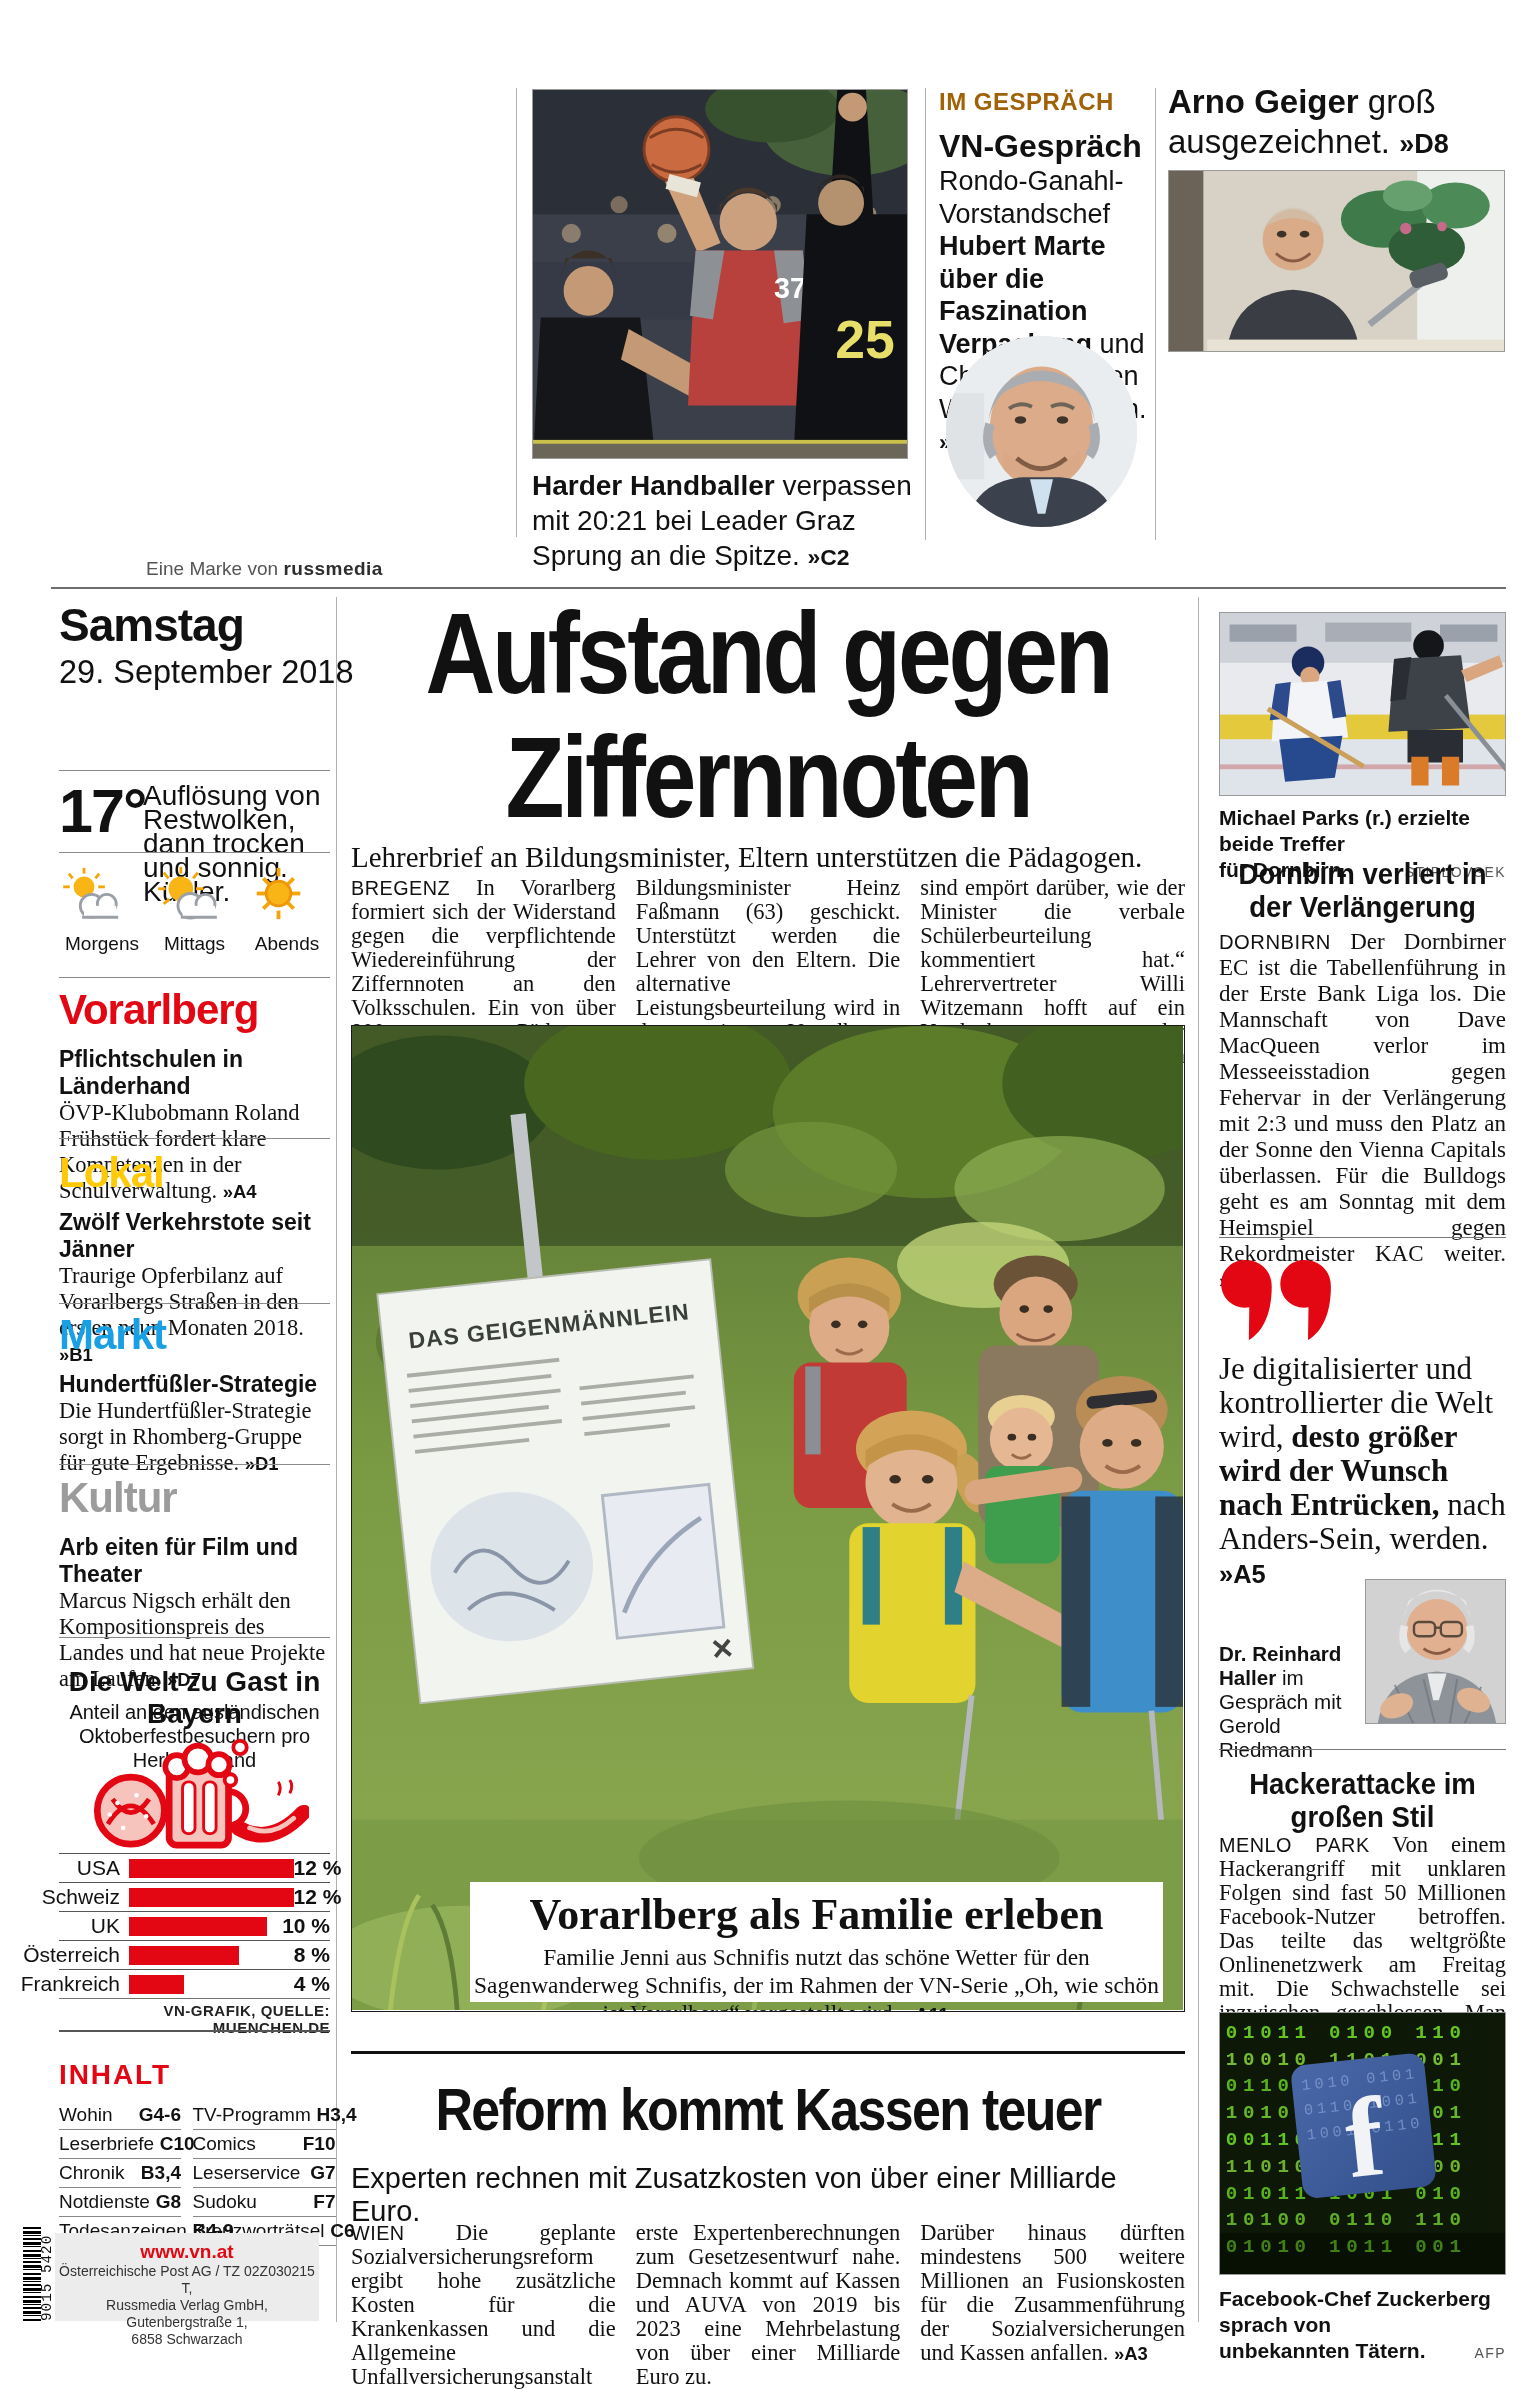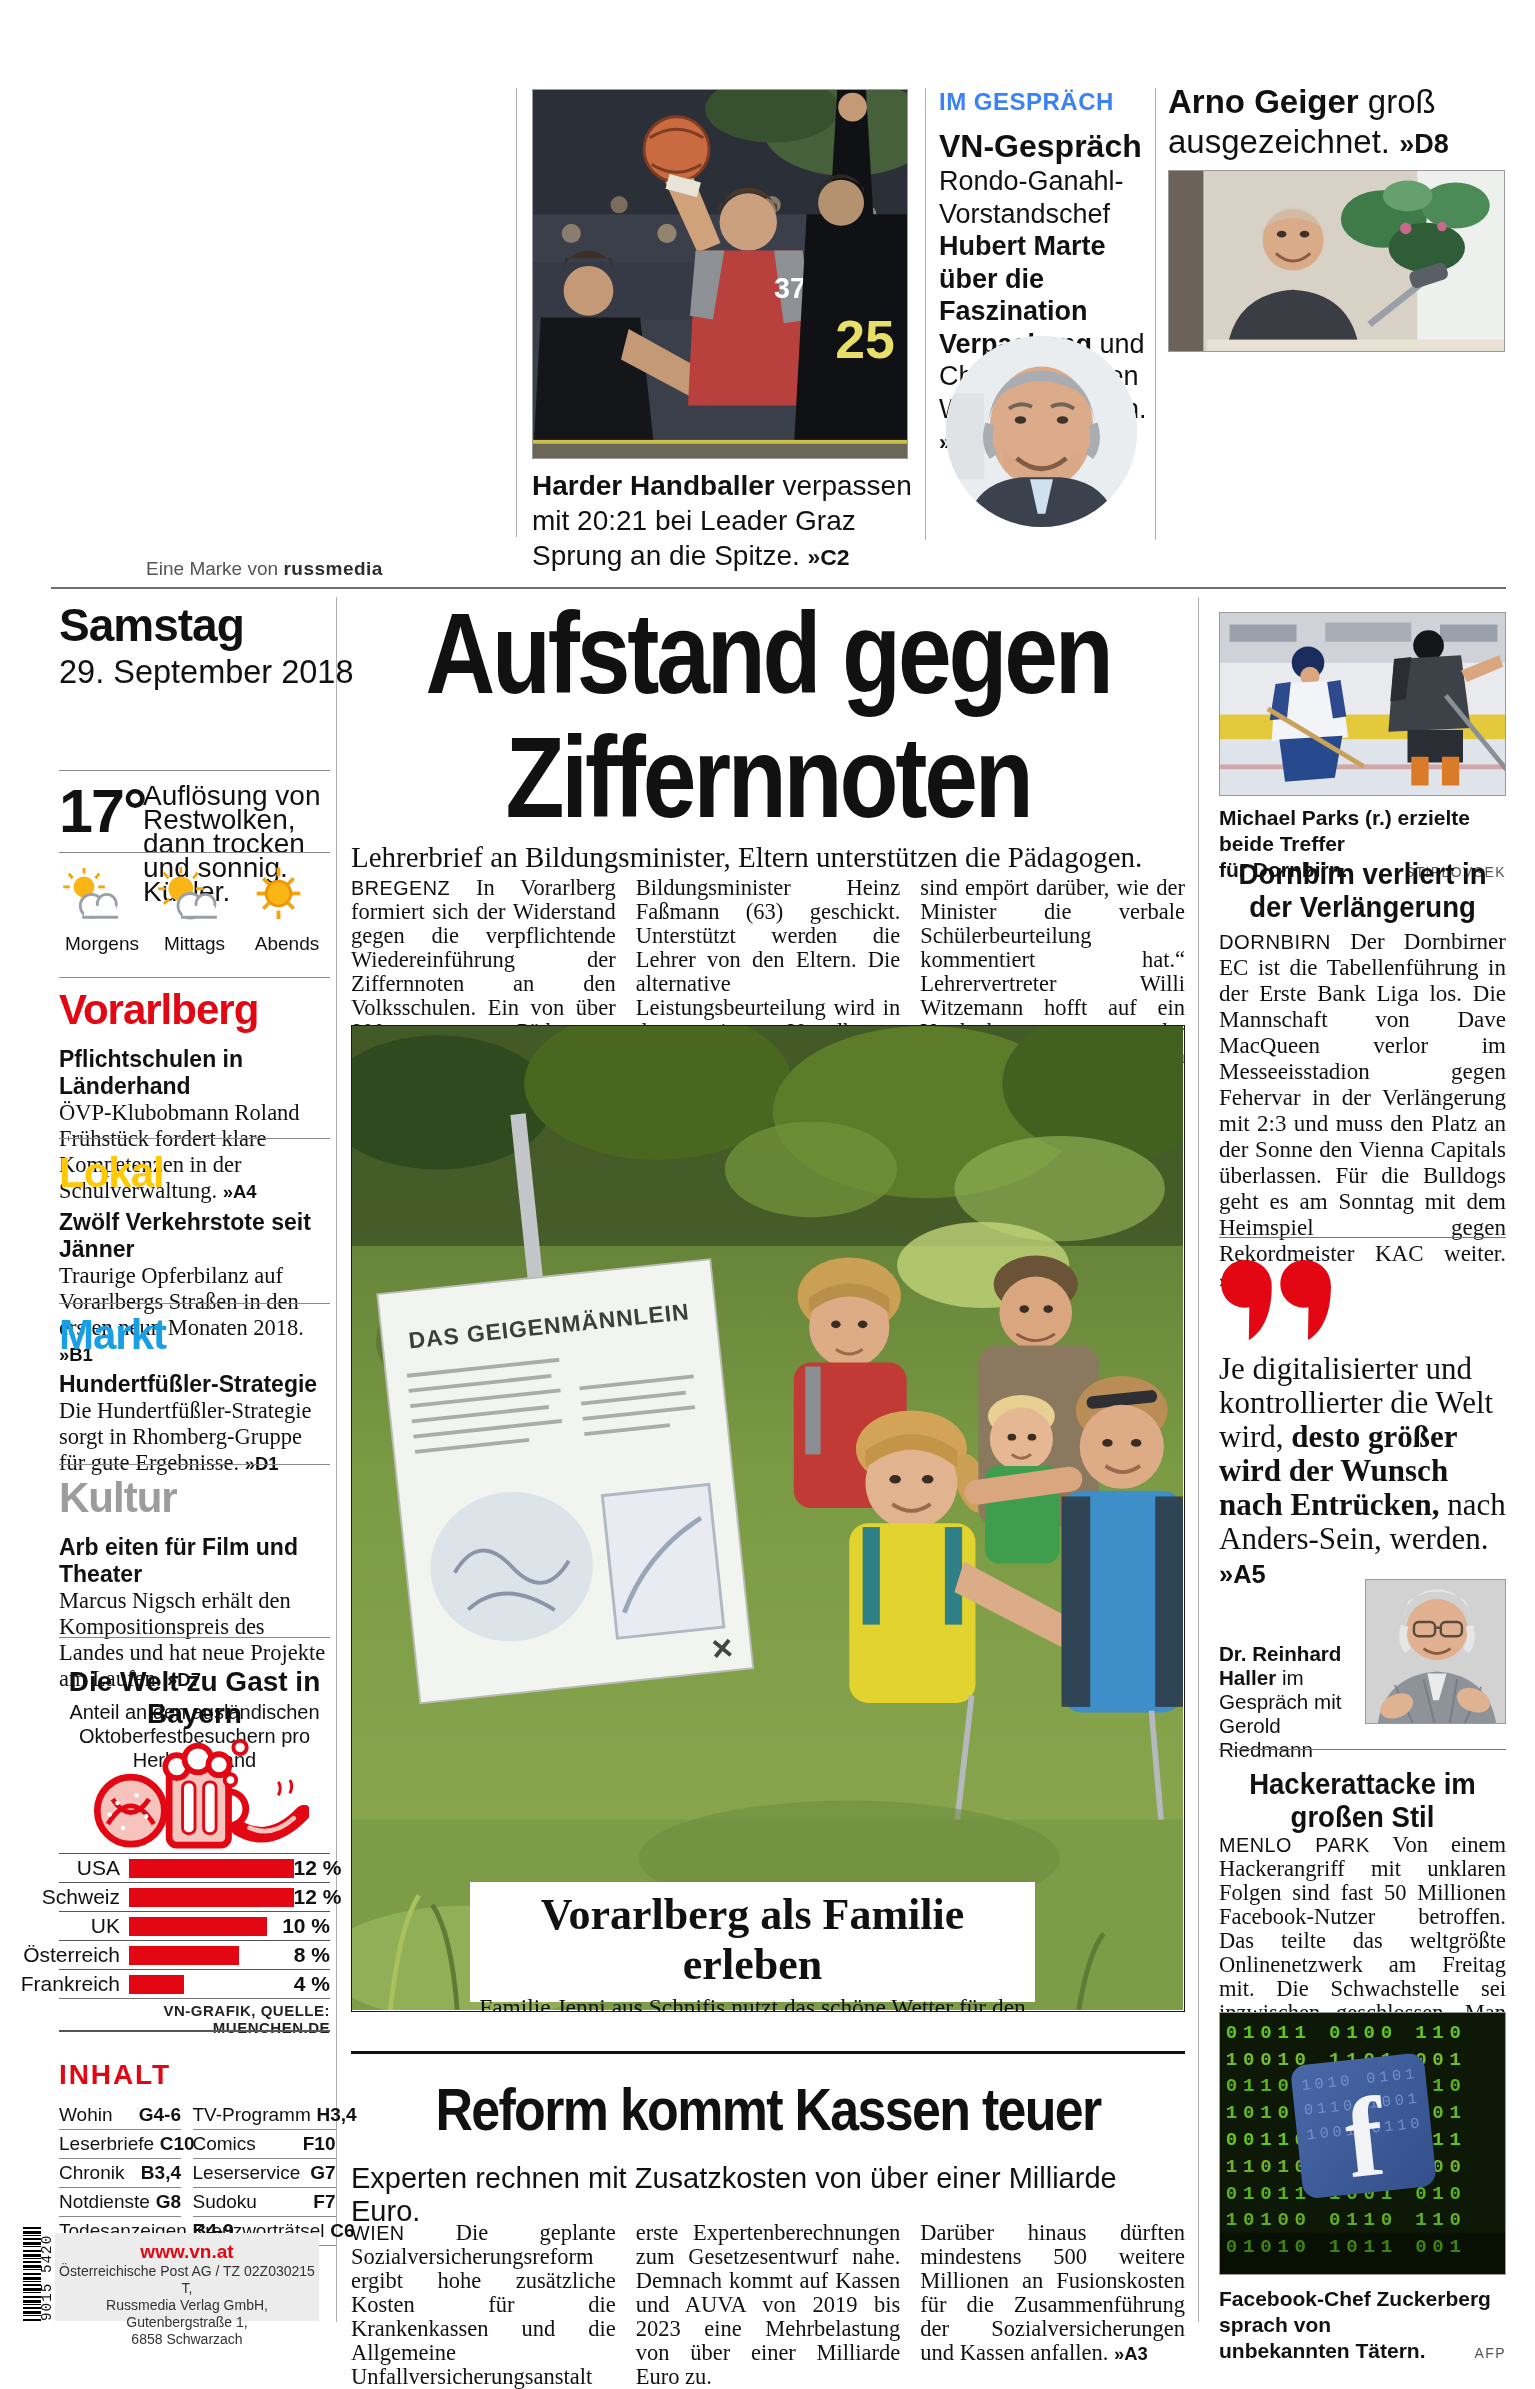--- a/index.html
+++ b/index.html
@@ -21,21 +21,21 @@
   #logo-box{left:51px;top:86px;width:427px;height:449px;background:#e30613}
   #logo-vn{position:absolute;left:29px;top:34px;width:325px;height:277px}
   #logo-name{position:absolute;left:25px;top:317px;color:#fff;font-weight:bold;font-size:45px;line-height:51px;letter-spacing:0.5px}
   #tagline{left:51px;top:558px;width:427px;text-align:center;font-size:19px;color:#555}
   #tagline .brand{font-weight:bold;color:#2e2e2e;letter-spacing:0.5px}
   #div-v1{left:516px;top:88px;height:449px}
   #handball-photo{left:532px;top:89px;width:376px;height:370px}
   #handball-caption{left:532px;top:468px;width:382px;font-size:28px;line-height:35px}
   #div-v2{left:925px;top:88px;height:452px}
   #gespraech{left:939px;top:88px;width:210px}
-  #gespraech .kicker{color:#3b82f6;font-weight:bold;font-size:24px;letter-spacing:0.5px}
+  #gespraech .kicker{color:#a16207;font-weight:bold;font-size:24px;letter-spacing:0.5px}
   #gespraech .gtitle{font-weight:bold;font-size:32px;margin-top:13.4px;line-height:34px}
   #gespraech .gbody{font-size:27px;line-height:32.5px;margin-top:1.9px}
   #portrait-photo{left:946px;top:336px;width:191px;height:191px;border-radius:50%;overflow:hidden;background:#e9edf0}
   #div-v3{left:1155px;top:88px;height:452px}
   #arno-text{left:1168px;top:82px;width:337px;font-size:33px;line-height:40px}
   #arno-photo{left:1168px;top:170px;width:337px;height:182px}
   #hr-top{left:51px;top:587px;width:1455px;height:1.9px;background:#6e6e6e}
 
   
   #div-left{left:336px;top:597px;height:1725px}
@@ -92,21 +92,21 @@
   #footer-box .fline{font-size:14px;line-height:17px;color:#333}
 
   
   #main-headline{left:351px;top:591px;width:834px;text-align:center;font-weight:bold;font-size:115px;line-height:124px;
                  letter-spacing:-3.8px;transform:scaleX(.84);transform-origin:center top;white-space:nowrap}
   #main-subhead{left:351px;top:841px;width:834px;font-family:"Liberation Serif",serif;font-size:29px}
   .cols3{display:flex;gap:20px}
   .col3{width:265px;font-family:"Liberation Serif",serif;font-size:22.5px;line-height:24px;text-align:justify}
   #main-body{left:351px;top:876px;width:834px}
   #family-photo{left:351px;top:1025px;width:834px;height:987px;border:1.9px solid #1a1a1a;overflow:hidden}
-  #family-box{position:absolute;left:118px;top:856px;width:565px;height:120px;background:#fff;text-align:center;padding-top:7.6px}
+  #family-box{position:absolute;left:118px;top:856px;width:693px;height:120px;background:#fff;text-align:center;padding-top:7.6px}
   #family-box .ftitle{font-family:"Liberation Serif",serif;font-weight:bold;font-size:44px;line-height:50px}
   #family-box .fcap{font-family:"Liberation Serif",serif;font-size:23.4px;line-height:28px;margin-top:3.8px}
   #family-box .fcredit{font-size:14.3px;color:#888;letter-spacing:0.5px}
   #center-rule{left:351px;top:2051px;width:834px;height:2.9px;background:#111}
   #reform-headline{left:351px;top:2076px;width:834px;text-align:center;font-weight:bold;font-size:59px;letter-spacing:-1.9px;
                    transform:scaleX(.88);transform-origin:center top;white-space:nowrap}
   #reform-subhead{left:351px;top:2162px;width:834px;font-family:Liberation Sans, sans-serif;font-size:29px}
   #reform-body{left:351px;top:2221px;width:834px}
 
   

